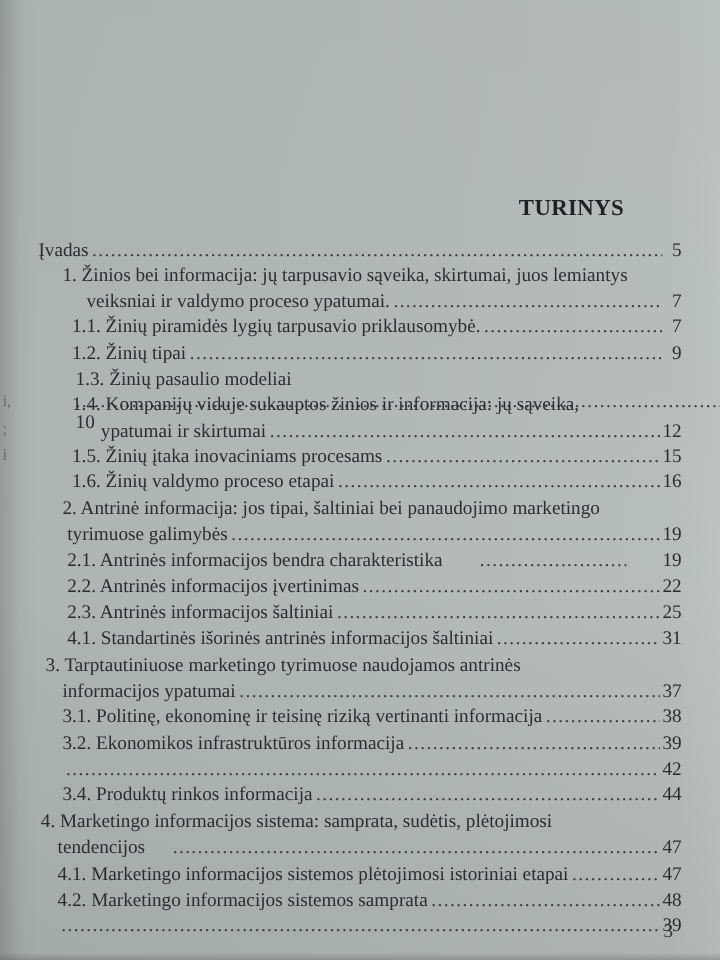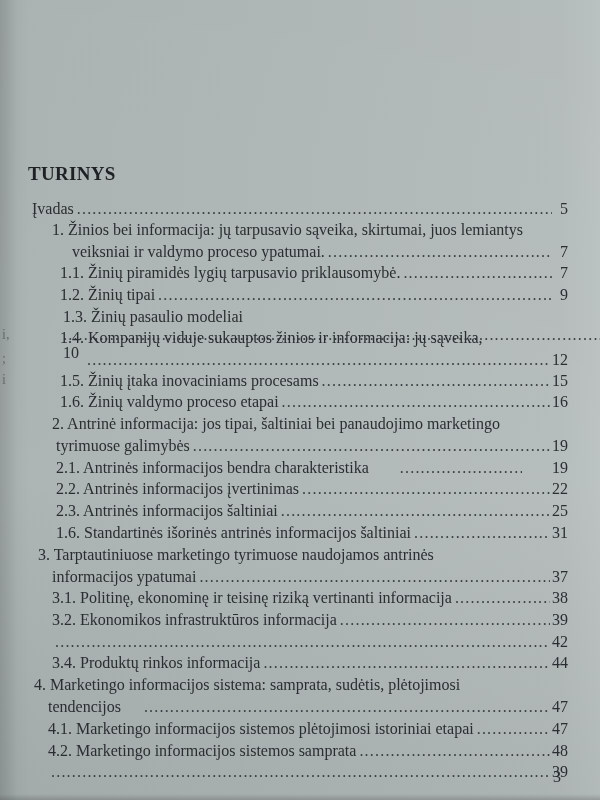--- a/index.html
+++ b/index.html
@@ -38,26 +38,25 @@
       left: 2px;
       font-size: 14px;
       color: #5a6062;
       opacity: 0.8;
     }
     .title {
       position: absolute;
       top: 150px;
       left: 0;
       width: 520px;
-      text-align: left;
+      text-align: right;
       font-size: 19px;
       font-weight: bold;
       letter-spacing: 0.3px;
       color: #1f2224;
-      padding-left: 28px;
     }
     .toc {
       position: absolute;
       top: 197px;
       left: 0;
       width: 600px;
     }
     .line {
       position: absolute;
       display: flex;
@@ -134,20 +133,21 @@
   <div class="line" style="top:111px; left:60px; width:508px;flex-direction:column;">
     <span class="txt">1.3. Žinių pasaulio modeliai</span>
     <span class="dots"></span>
     <span class="pg">10</span>
   </div>
 
   <div class="line" style="top:132px; left:60px; width:508px;align-items:center;">
     <span class="txt">1.4. Kompanijų viduje sukauptos žinios ir informacija: jų sąveika,</span>
   </div>
   <div class="line" style="top:154px; left:84px; width:484px;">
+    <span class="txt">ypatumai ir skirtumai</span>
     <span class="dots"></span>
     <span class="pg">12</span>
   </div>
 
   <div class="line" style="top:175px; left:60px; width:508px;align-items:center;">
     <span class="txt">1.5. Žinių įtaka inovaciniams procesams</span>
     <span class="dots"></span>
     <span class="pg">15</span>
   </div>
 
@@ -178,21 +178,21 @@
     <span class="pg">22</span>
   </div>
 
   <div class="line" style="top:305px; left:56px; width:512px;">
     <span class="txt">2.3. Antrinės informacijos šaltiniai</span>
     <span class="dots"></span>
     <span class="pg">25</span>
   </div>
 
   <div class="line" style="top:327px; left:56px; width:512px;">
-    <span class="txt">1.6. Standartinės išorinės antrinės informacijos šaltiniai</span>
+    <span class="txt">4.1. Standartinės išorinės antrinės informacijos šaltiniai</span>
     <span class="dots"></span>
     <span class="pg">31</span>
   </div>
 
   <div class="line" style="top:349px; left:38px; width:530px;">
     <span class="txt">3. Tarptautiniuose marketingo tyrimuose naudojamos antrinės</span>
   </div>
   <div class="line" style="top:371px; left:52px; width:516px;">
     <span class="txt">informacijos ypatumai</span>
     <span class="dots"></span>

